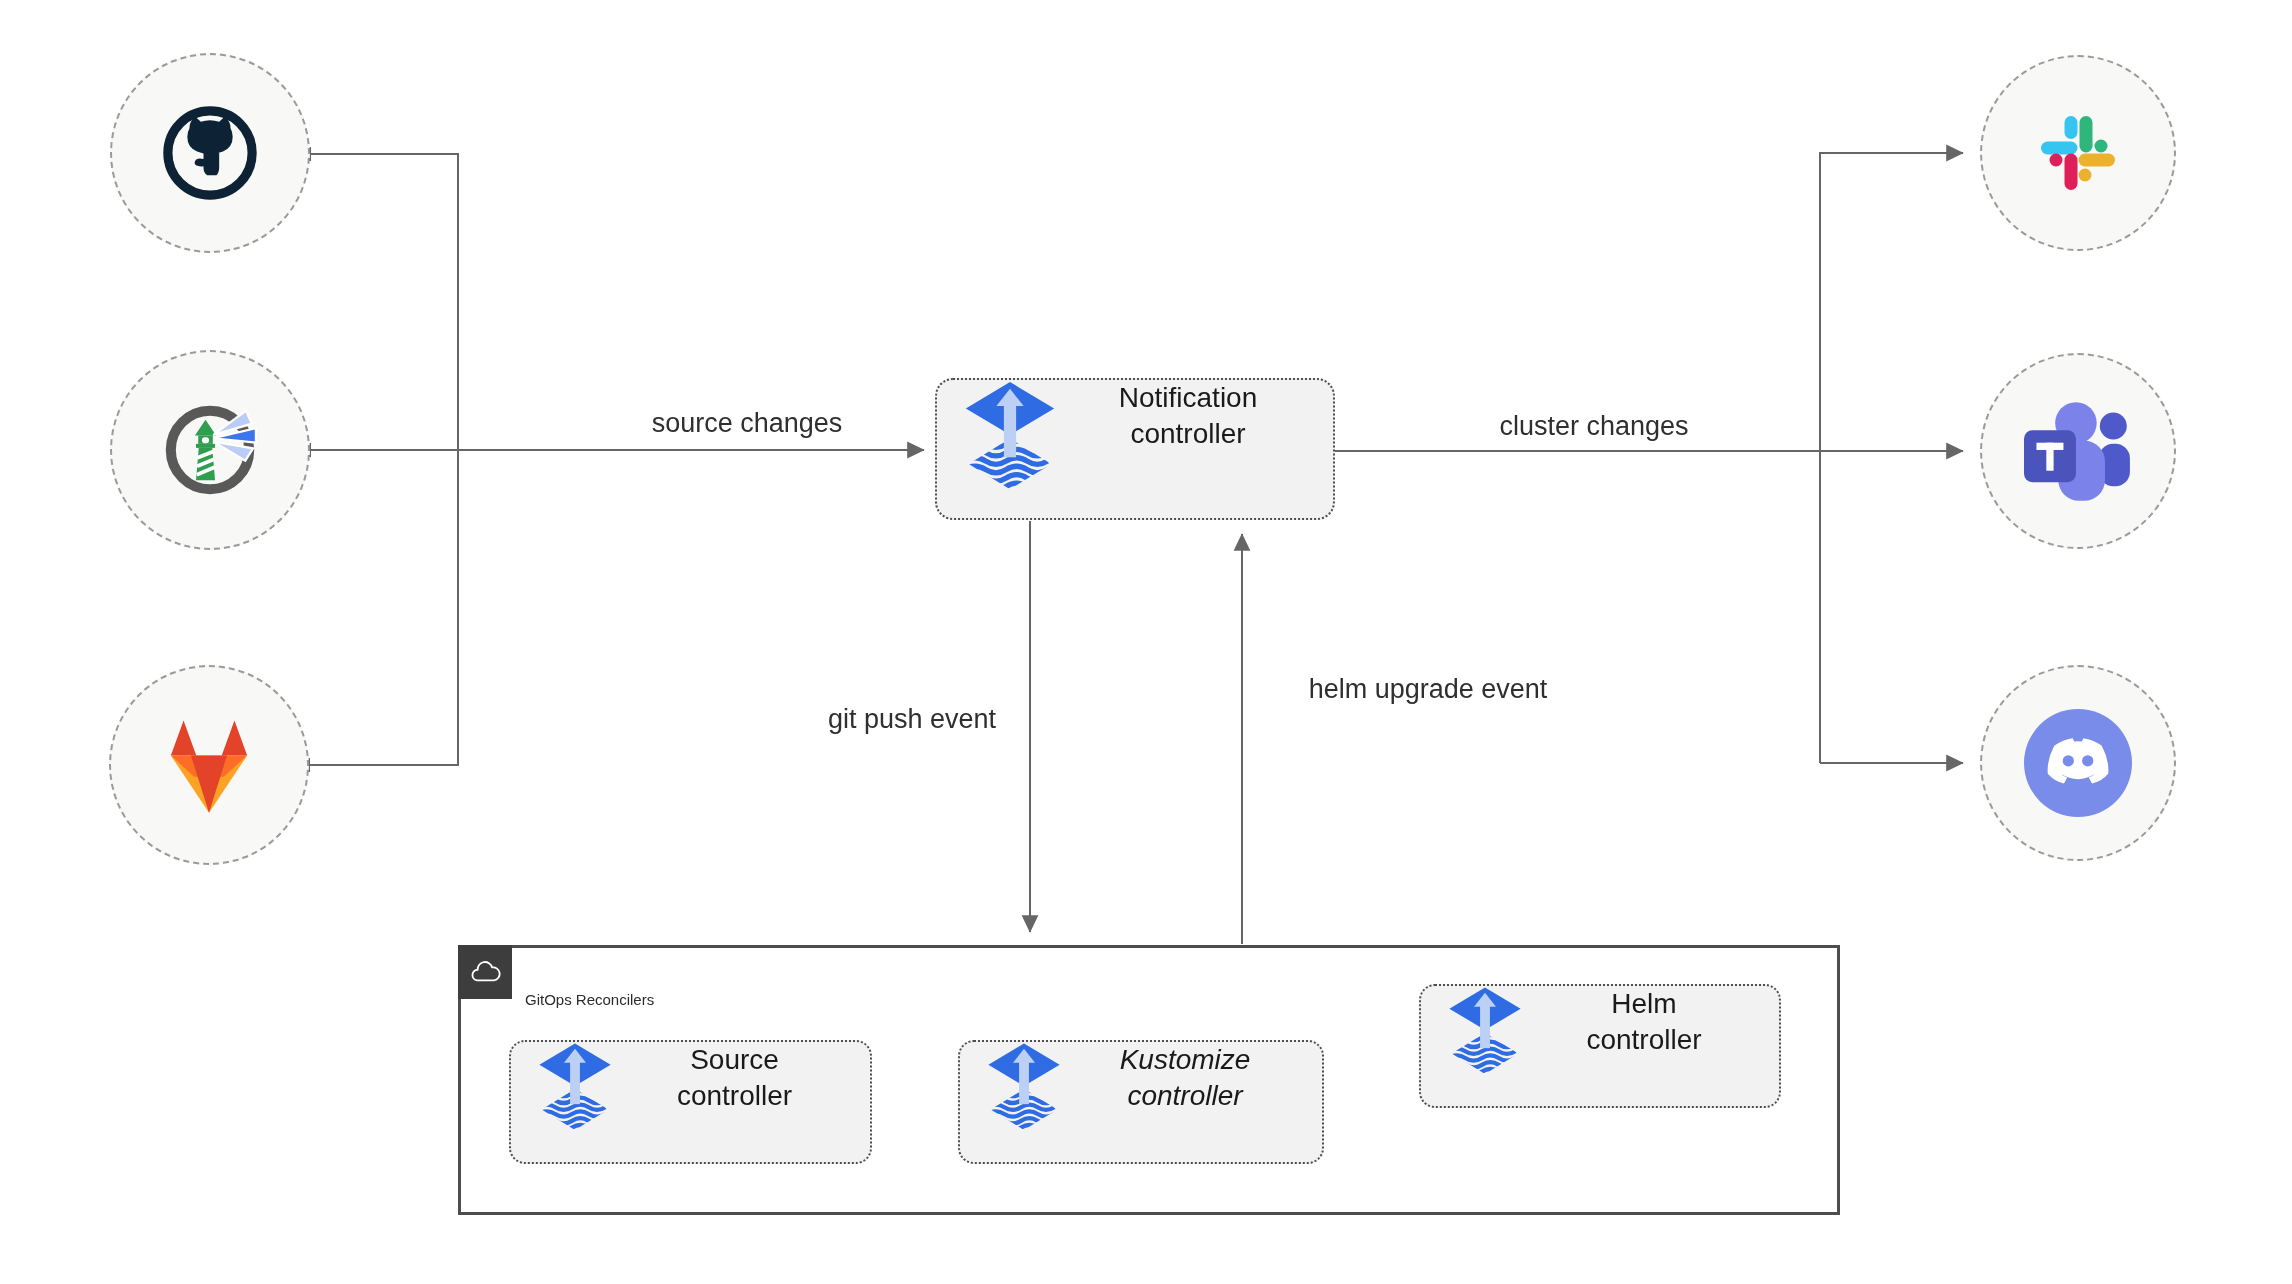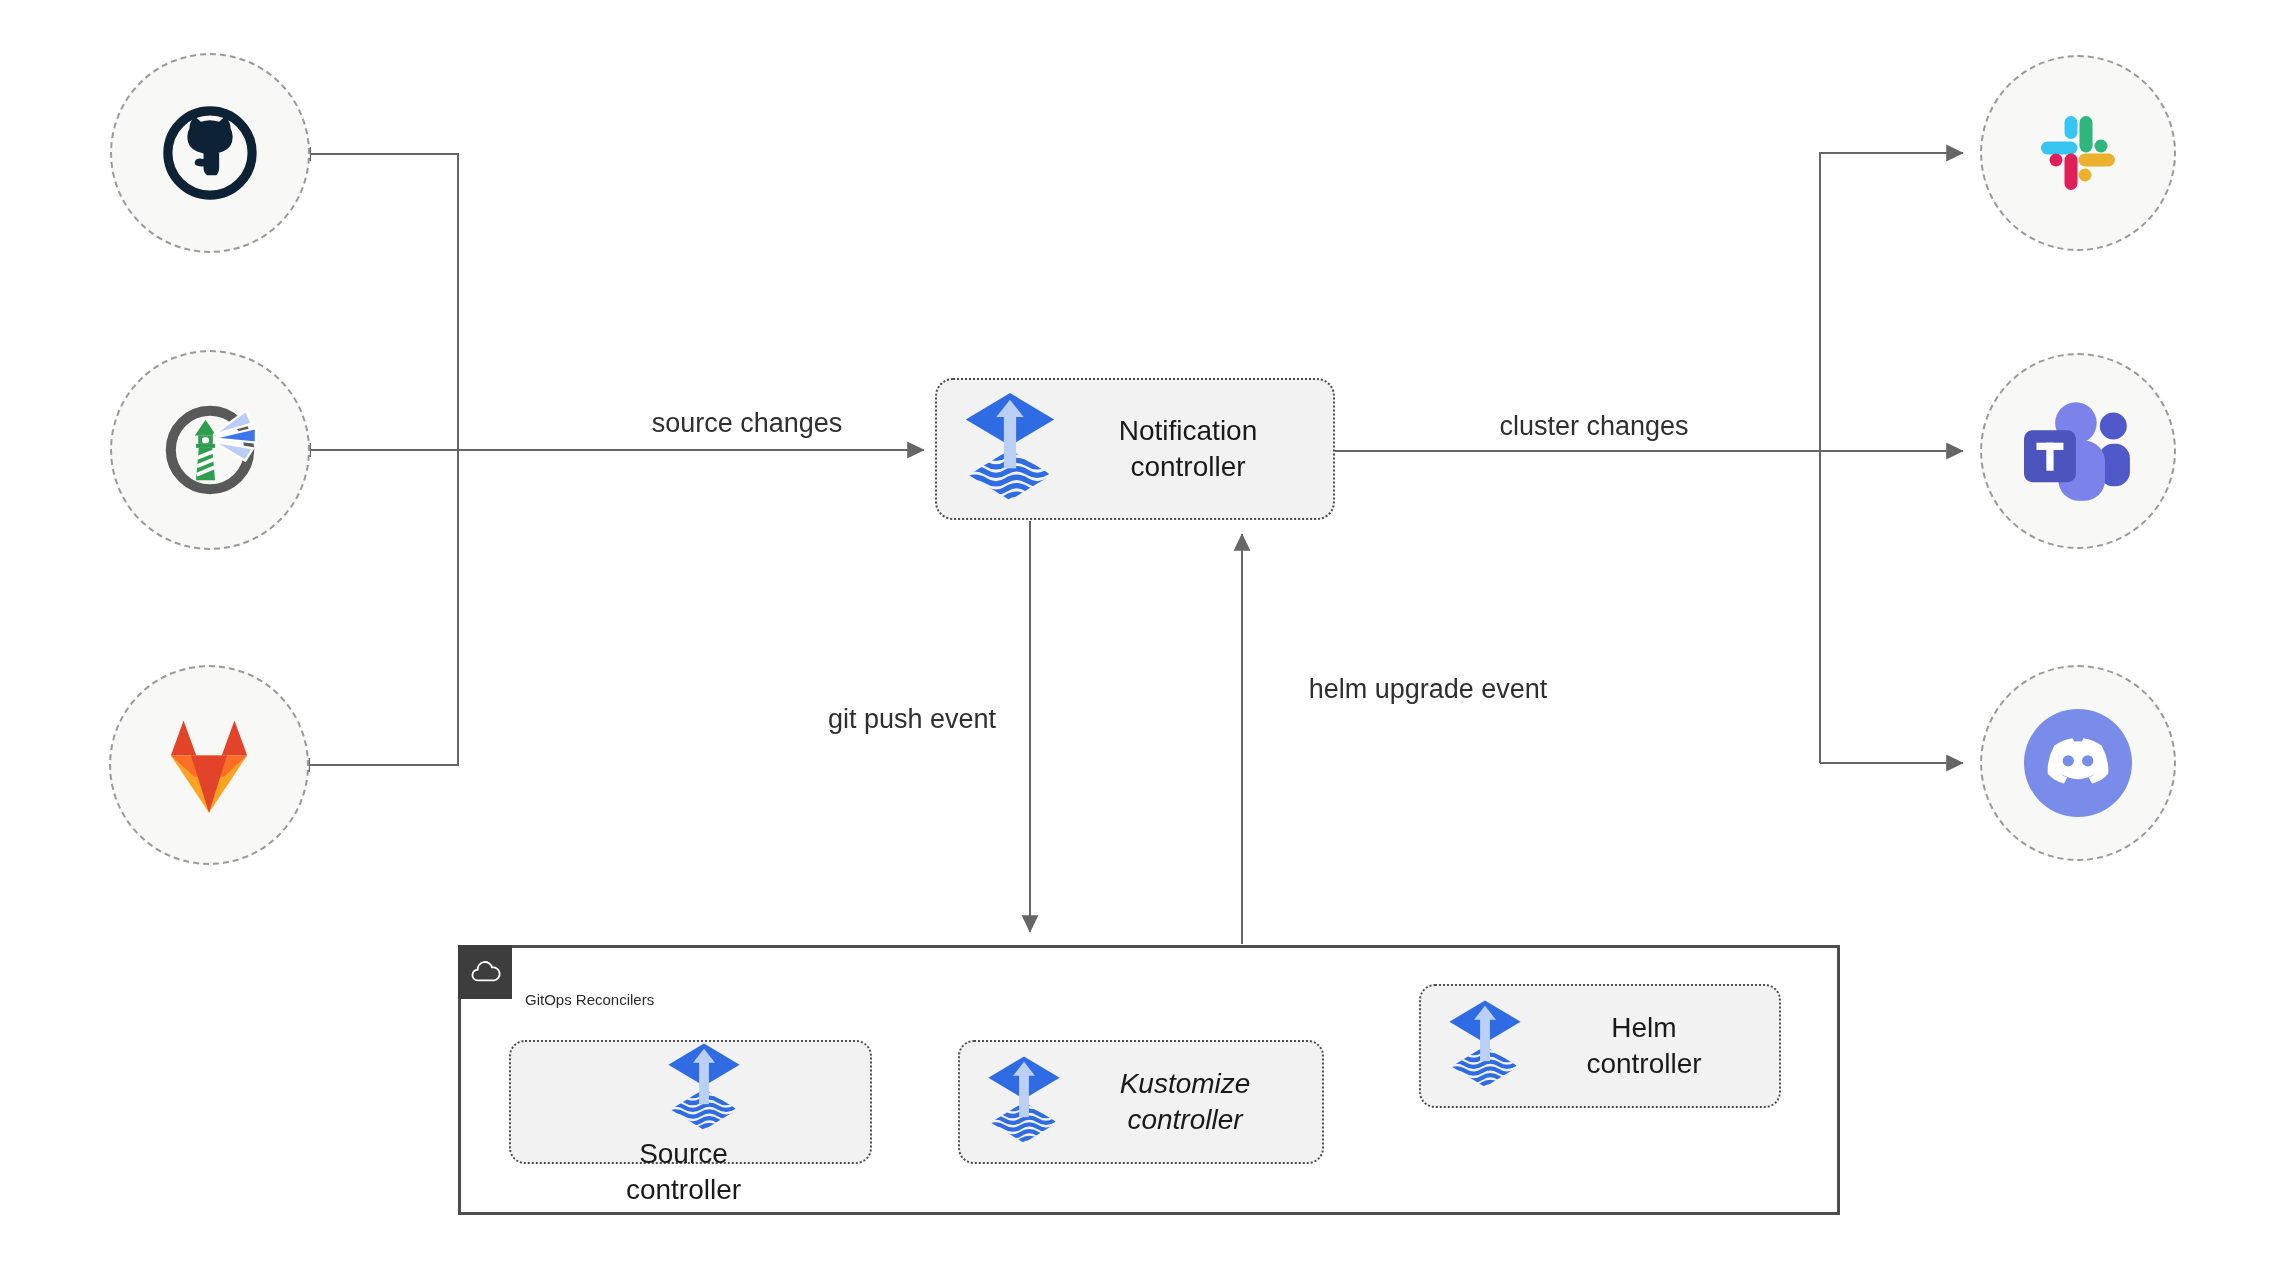--- a/index.html
+++ b/index.html
@@ -4,21 +4,21 @@
 <style>
   html,body{margin:0;padding:0;background:#ffffff;}
   .canvas{position:relative;width:2292px;height:1284px;background:#ffffff;overflow:hidden;
           font-family:"Liberation Sans","DejaVu Sans",sans-serif;color:var(--text,#1a1a1a);}
   .wires{position:absolute;left:0;top:0;width:2292px;height:1284px;z-index:1;}
   .peer{position:absolute;box-sizing:border-box;border:2.5px dashed var(--circleborder,#9a9a9a);
         border-radius:50%;background:var(--circlefill,#f8f8f6);display:flex;align-items:center;
         justify-content:center;z-index:2;}
   .node{position:absolute;box-sizing:border-box;background:var(--nodefill,#f2f2f2);
         border:2px dotted var(--nodeborder,#4d4d4d);border-radius:16px;display:flex;
-        align-items:center;z-index:3;}
+        z-index:3;}
   .node .flux{margin-left:26px;flex:0 0 auto;}
   .node-label{flex:1 1 auto;text-align:center;font-size:28px;line-height:1.28;
         white-space:pre-line;color:var(--text,#1a1a1a);padding-right:14px;}
   .edge-label{position:absolute;transform:translate(-50%,-50%);font-size:27px;
         color:#2f2f2f;white-space:nowrap;z-index:4;background:#ffffff;padding:0 6px;}
   .groupbox{position:absolute;left:458px;top:945px;width:1382px;height:270px;box-sizing:border-box;
         border:3px solid var(--boxborder,#4d4d4d);background:#ffffff;z-index:2;}
   .group-header{position:absolute;left:-3px;top:-3px;width:54px;height:54px;
         background:var(--headerbg,#3d3d3d);display:flex;align-items:center;justify-content:center;}
   .group-title{position:absolute;left:64px;top:-3px;height:54px;line-height:54px;
@@ -177,21 +177,21 @@
 
   <div class="groupbox">
     <div class="group-header">
       <svg width="34" height="27" viewBox="0 0 60 46">
         <path d="M16 37 a9.5 9.5 0 0 1 1-18.9 A13 13 0 0 1 42.5 14 a9.5 9.5 0 0 1 3.5 23 z" fill="none" stroke="#ffffff" stroke-width="3.2" stroke-linejoin="round"></path>
       </svg>
     </div>
     <div class="group-title">GitOps Reconcilers</div>
   </div>
 
-  <div class="node" style="left:509px;top:1040px;width:363px;height:124px;flex-direction:column;">
+  <div class="node" style="left:509px;top:1040px;width:363px;height:124px;">
     <svg class="flux" width="76" height="94" viewBox="0 0 100 124">
       <defs>
           <clipPath id="fxw2">
             <polygon points="50,62 94,89 50,116 6,89"></polygon>
           </clipPath>
         </defs>
       <g clip-path="url(#fxw2)" stroke="var(--flux)" stroke-width="5.6" fill="none">
         <path d="M2 68 q11 -7 22 0 t22 0 t22 0 t22 0"></path>
         <path d="M2 77 q11 -7 22 0 t22 0 t22 0 t22 0"></path>
         <path d="M2 86 q11 -7 22 0 t22 0 t22 0 t22 0"></path>

